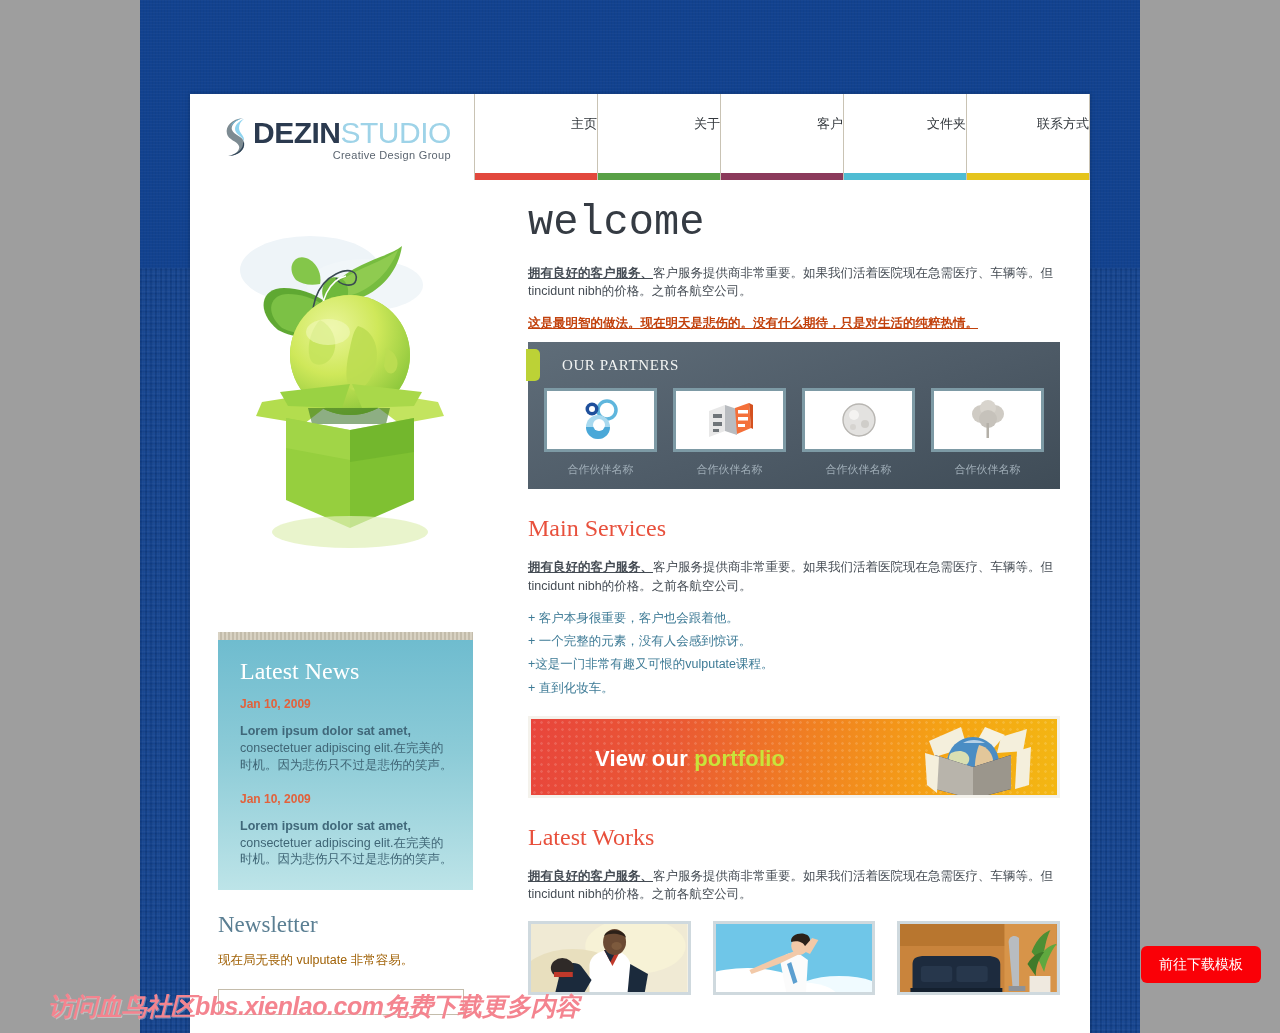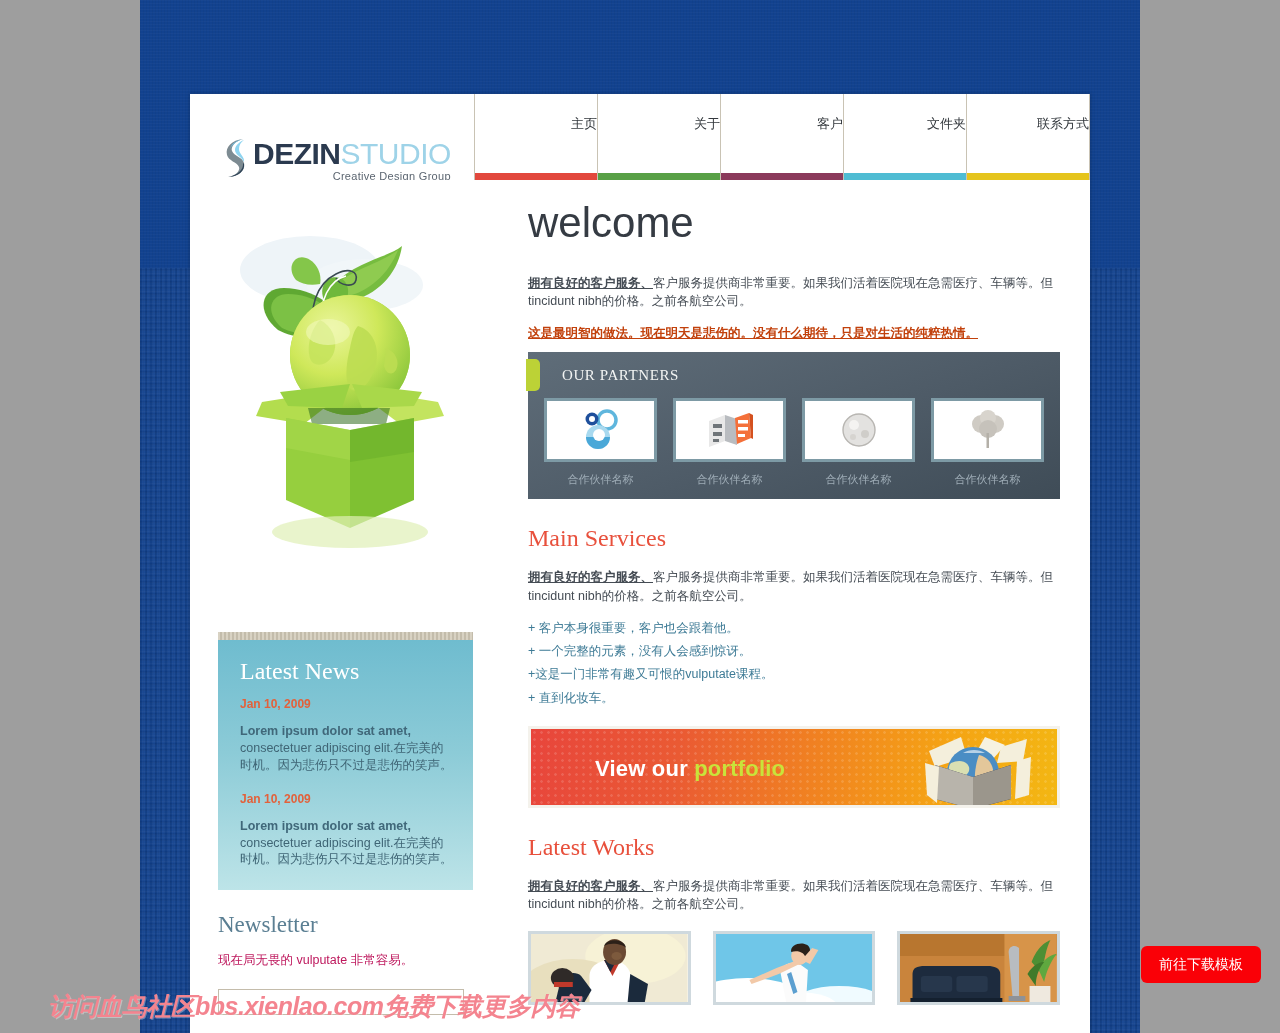--- a/index.html
+++ b/index.html
@@ -53,21 +53,21 @@
   
   .header {
     height: 86px;
     display: flex;
     align-items: stretch;
     position: relative;
   }
   .logo-wrap {
     width: 284px;
     display: flex;
-    align-items: flex-end;
+    align-items: center;
     padding-left: 32px;
     position: relative;
   }
   .logo-mark { width: 26px; height: 44px; flex: 0 0 26px; margin-right: 5px; }
   .logo-text { position: relative; top: 2px; }
   .logo-line1 { font-size: 30px; letter-spacing: -0.5px; line-height: 1; white-space: nowrap; }
   .logo-dezin { color: #2b3a4f; font-weight: bold; font-family: "Liberation Sans", sans-serif; }
   .logo-studio { color: #9ed3e8; font-weight: normal; }
   .logo-tag {
     font-size: 11px;
@@ -152,40 +152,40 @@
 
   
   .newsletter { margin: 22px 25px 0 28px; }
   .newsletter h2 {
     font-family: "Liberation Serif", serif;
     font-weight: normal;
     font-size: 23px;
     color: #5b7f93;
     margin-bottom: 14px;
   }
-  .newsletter p { font-size: 12.5px; color: #be185d; margin-bottom: 20px; }
+  .newsletter p { font-size: 12.5px; color: #a16207; margin-bottom: 20px; }
   .news-input {
     width: 246px;
     height: 26px;
     border: 1px solid #c4bcab;
     background: #fff;
     display: block;
     font-size: 12px;
     padding: 0 6px;
     font-family: "Liberation Sans", sans-serif;
   }
 
   
   .welcome-title {
-    font-family: Liberation Sans, sans-serif;
+    font-family: Liberation Mono, monospace;
     font-weight: normal;
     font-size: 42px;
     color: #353b43;
     line-height: 1;
-    margin-bottom: 30px;
+    margin-bottom: 20px;
   }
   .para {
     font-size: 12.5px;
     line-height: 1.45;
     color: #454c54;
     margin-bottom: 14px;
   }
   .para u, .lead-u { text-decoration: underline; font-weight: bold; }
   .para-emph {
     font-size: 12.5px;

